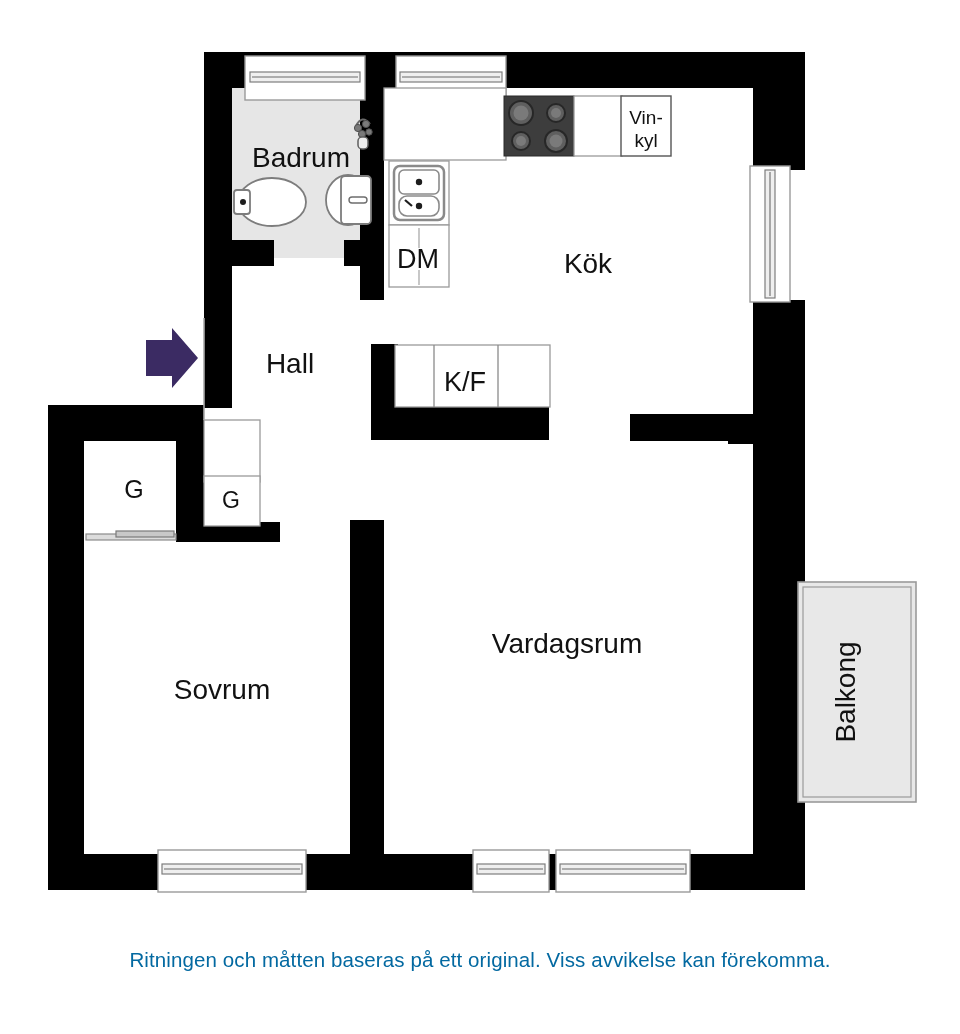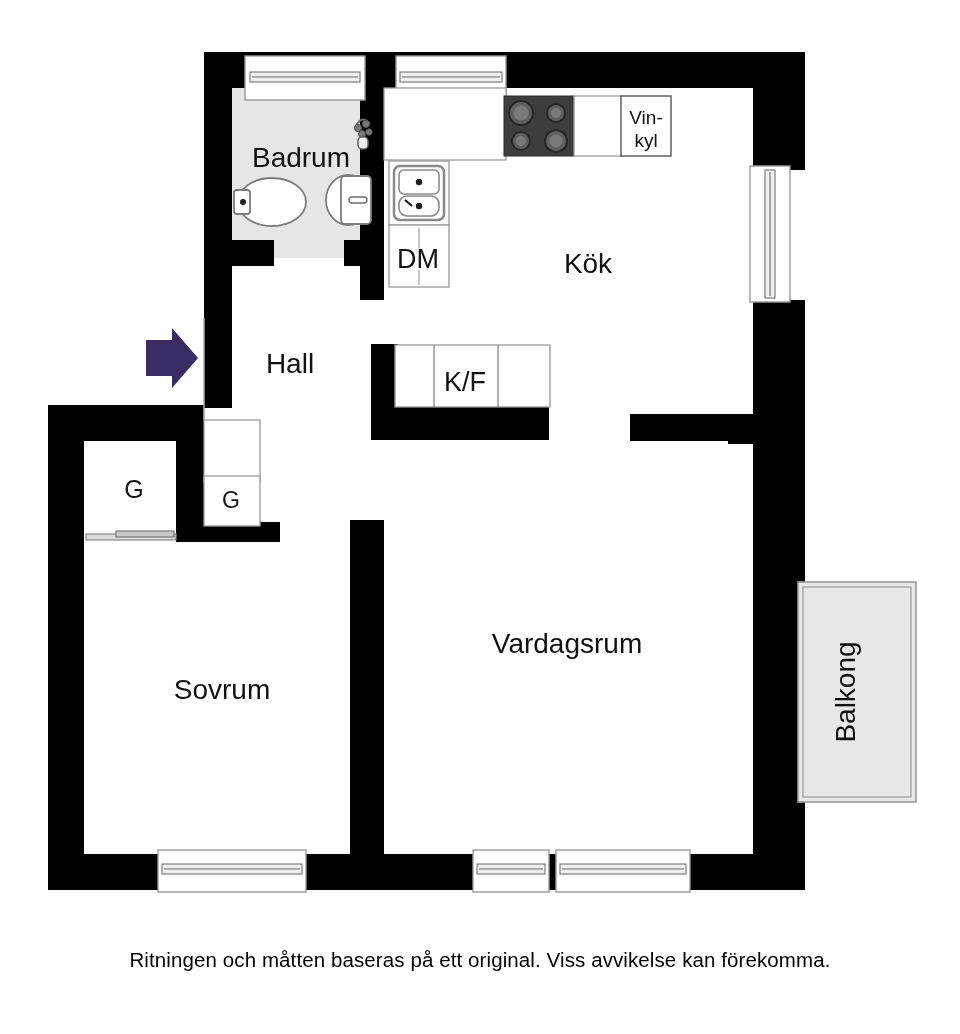--- a/index.html
+++ b/index.html
@@ -24,21 +24,21 @@
   svg.plan { display: block; }
 
   .caption {
     position: absolute;
     left: 0;
     top: 948px;
     width: 960px;
     text-align: center;
     font-family: "Liberation Sans", sans-serif;
     font-size: 20.5px;
-    color: #000000;
+    color: #0369a1;
     letter-spacing: 0.1px;
   }
 
   
   text { font-family: "Liberation Sans", sans-serif; fill: #111111; }
   .room-label { font-size: 28px; }
   .small-label { font-size: 22px; }
   .tiny-label { font-size: 19px; }
   .closet-label { font-size: 25px; }
 </style>

